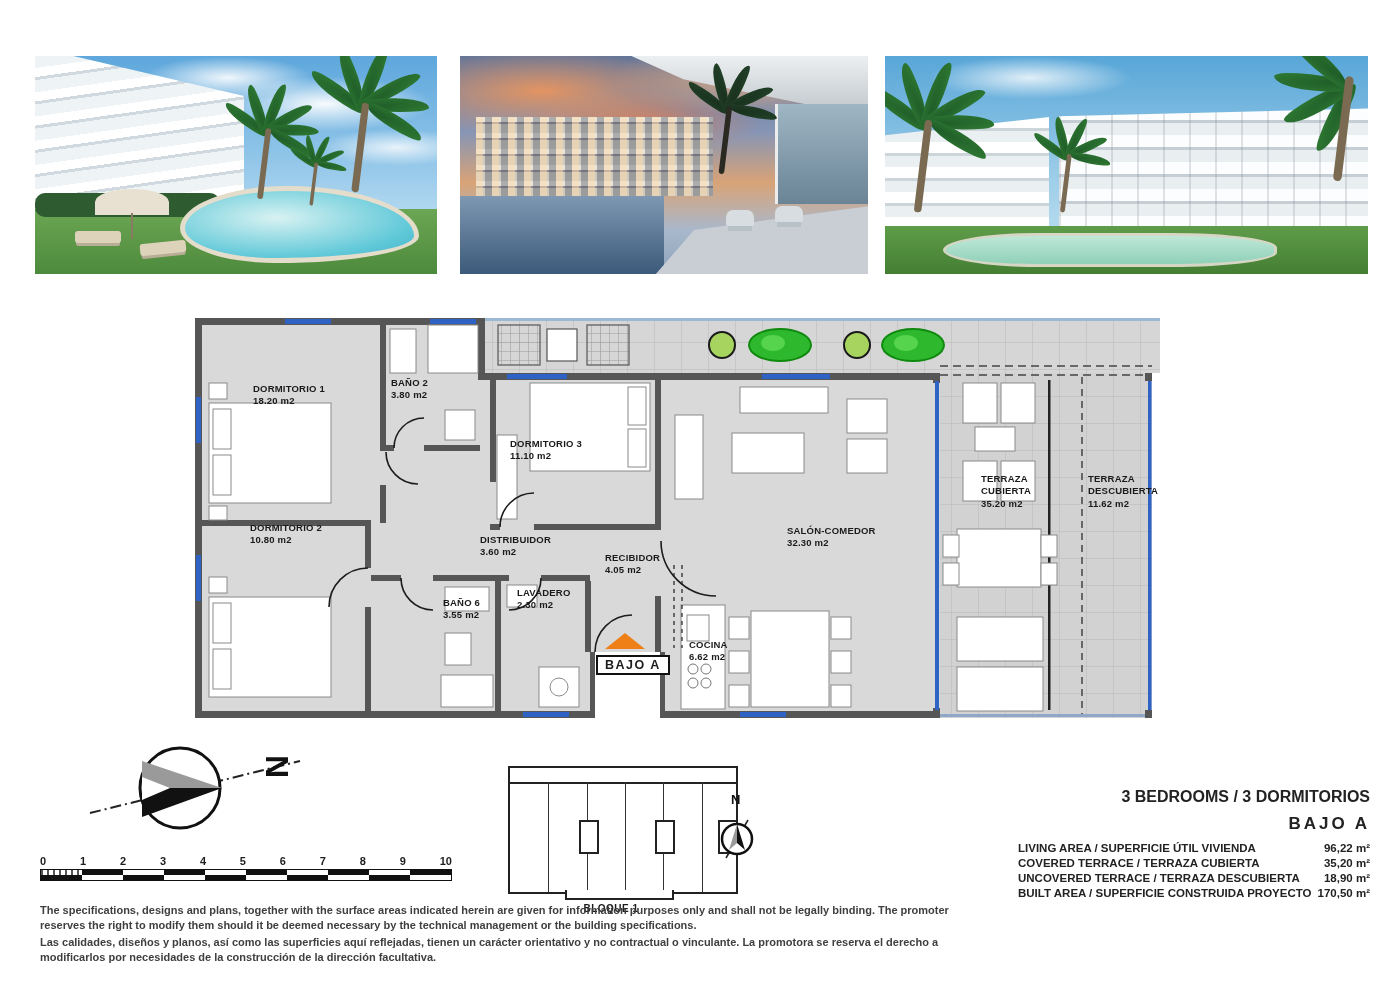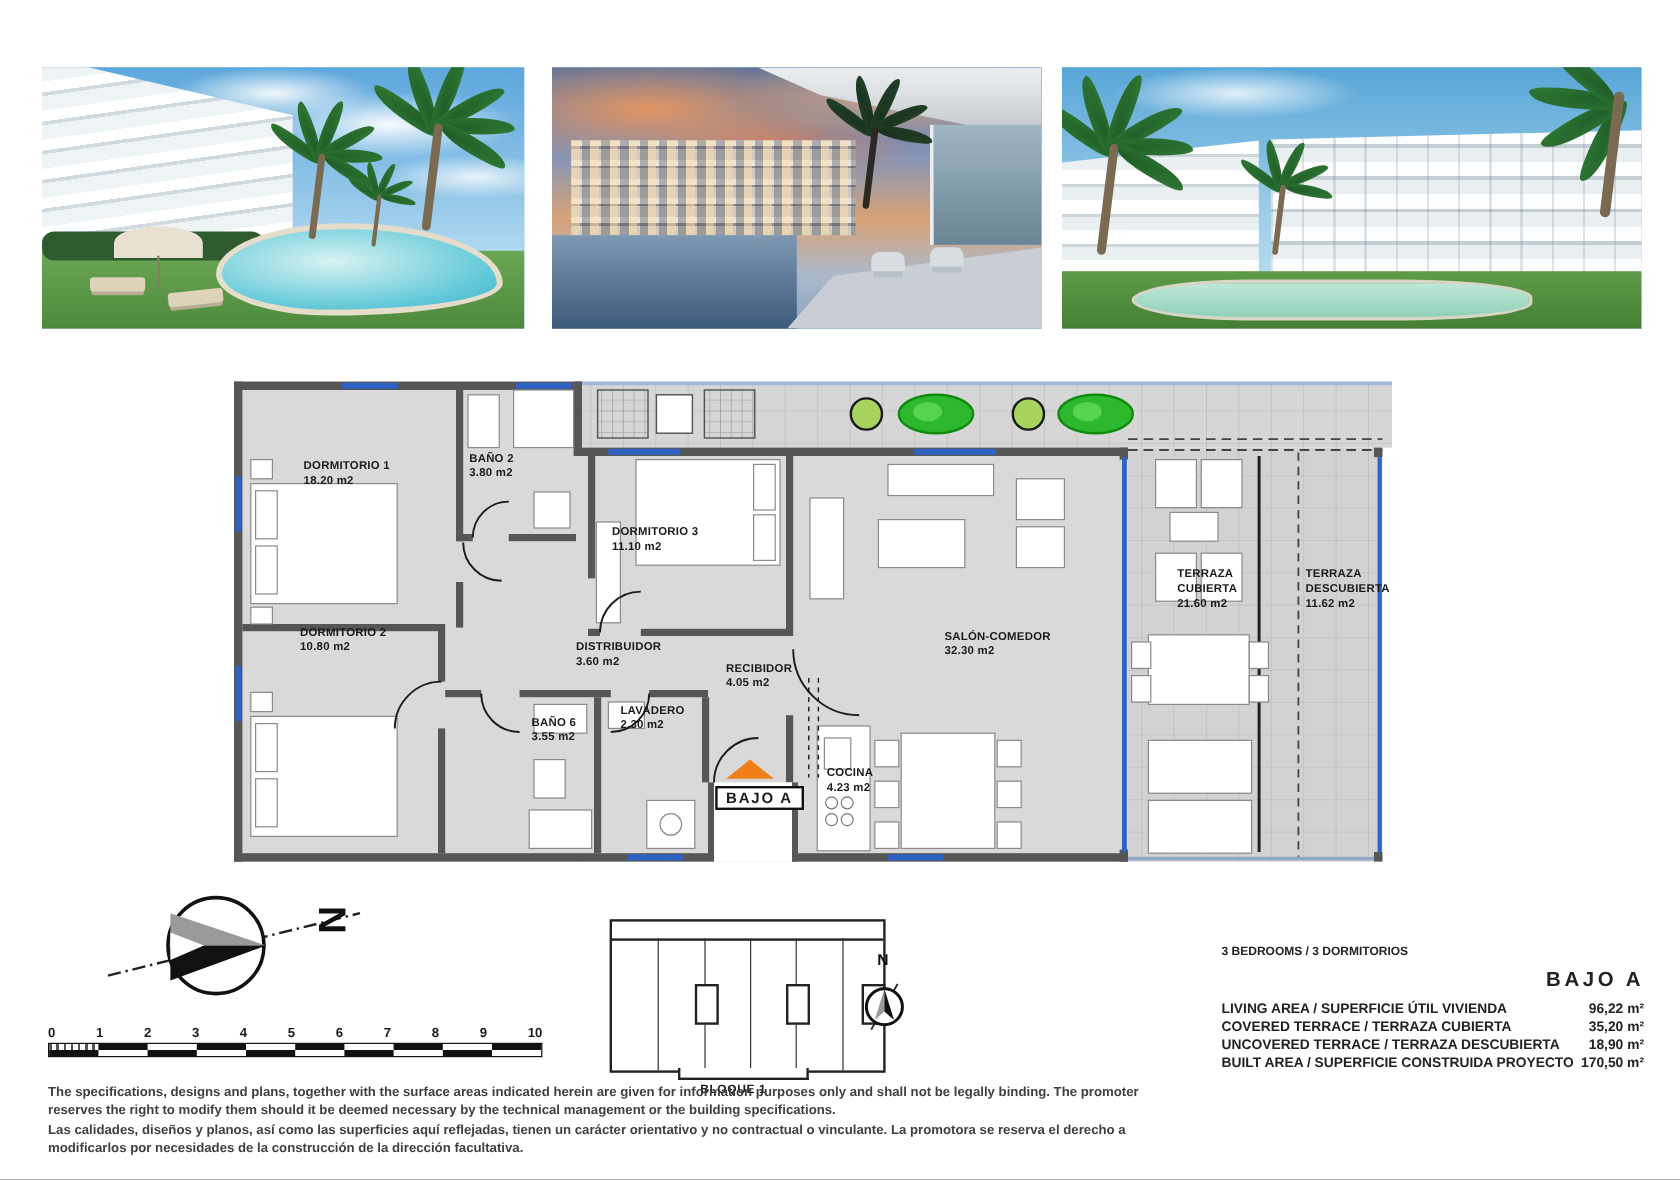--- a/index.html
+++ b/index.html
@@ -93,21 +93,21 @@
   .blk{position:absolute;width:206px;padding-left:30px;}
   .blk-box{position:relative;width:230px;height:128px;border:2.5px solid #222;background:#fff;box-sizing:border-box;}
   .blk-top{position:absolute;left:0;right:0;top:14px;border-top:2px solid #222;}
   .blk-div{position:absolute;top:14px;bottom:0;border-left:1.5px solid #333;}
   .blk-notch{position:absolute;top:52px;width:16px;height:30px;background:#fff;border:2px solid #222;}
   .blk-tab{position:absolute;left:55px;bottom:-8px;width:105px;height:8px;background:#fff;
       border:2px solid #222;border-top:none;}
   .blk-orange{position:absolute;left:2px;top:16px;bottom:2px;width:44px;}
   .blk-label{text-align:center;font-size:10px;font-weight:bold;margin-top:9px;letter-spacing:.5px;}
   #specs{position:absolute;left:1018px;top:788px;width:352px;font-weight:bold;color:#222;}
-  #specs .s-type{text-align:left;font-size:10px;margin-bottom:8px;}
+  #specs .s-type{text-align:right;font-size:16px;margin-bottom:8px;}
   #specs .s-unit{text-align:right;font-size:17px;letter-spacing:3px;margin-bottom:7px;}
   #specs .s-row{display:flex;justify-content:space-between;font-size:11.5px;line-height:15px;}
   #disclaimer{position:absolute;left:40px;top:903px;width:930px;font-size:11px;font-weight:bold;
       color:#3f3f3f;line-height:1.32;}
   #disclaimer p{margin:0 0 3px 0;}
 </style>
 </head>
 <body>
 
 <div id="page">
@@ -393,25 +393,25 @@
     <div class="room-label" style="left:322px;top:272px">
       <span>LAVADERO</span>
         <span class="area">2.30 m2</span>
     </div>
     <div class="room-label" style="left:592px;top:210px">
       <span>SALÓN-COMEDOR</span>
         <span class="area">32.30 m2</span>
     </div>
     <div class="room-label" style="left:494px;top:324px">
       <span>COCINA</span>
-        <span class="area">4.23 m2</span>
+        <span class="area">6.62 m2</span>
     </div>
     <div class="room-label wrap" style="left:786px;top:122px">
       <span>TERRAZA CUBIERTA</span>
-        <span class="area">21.60 m2</span>
+        <span class="area">35.20 m2</span>
     </div>
     <div class="room-label wrap" style="left:893px;top:122px">
       <span>TERRAZA DESCUBIERTA</span>
         <span class="area">11.62 m2</span>
     </div>
 
     <div id="bajoA">BAJO A</div>
   </div>
 
 

